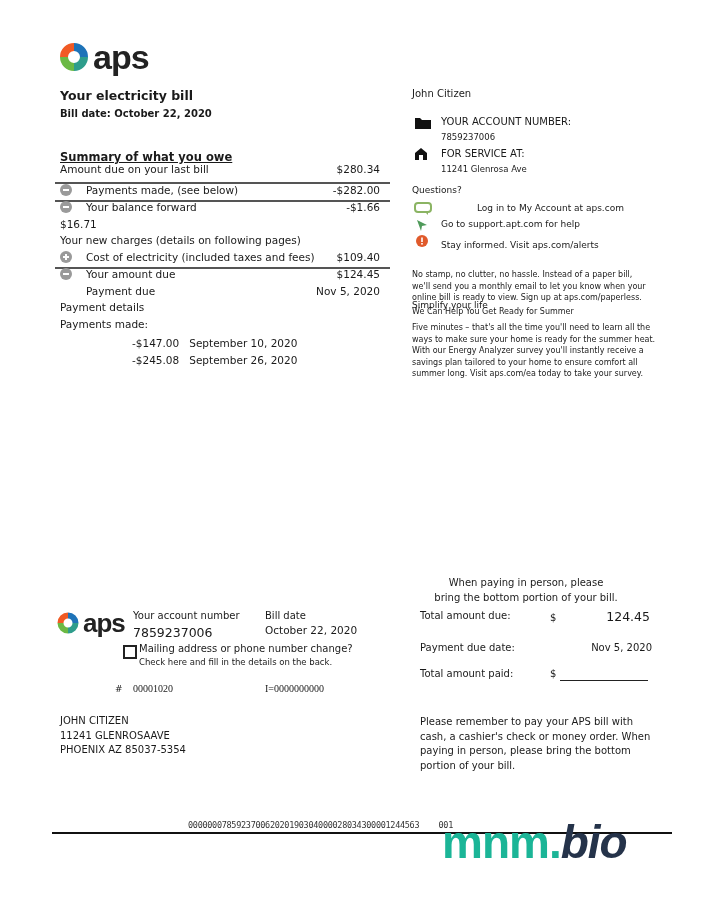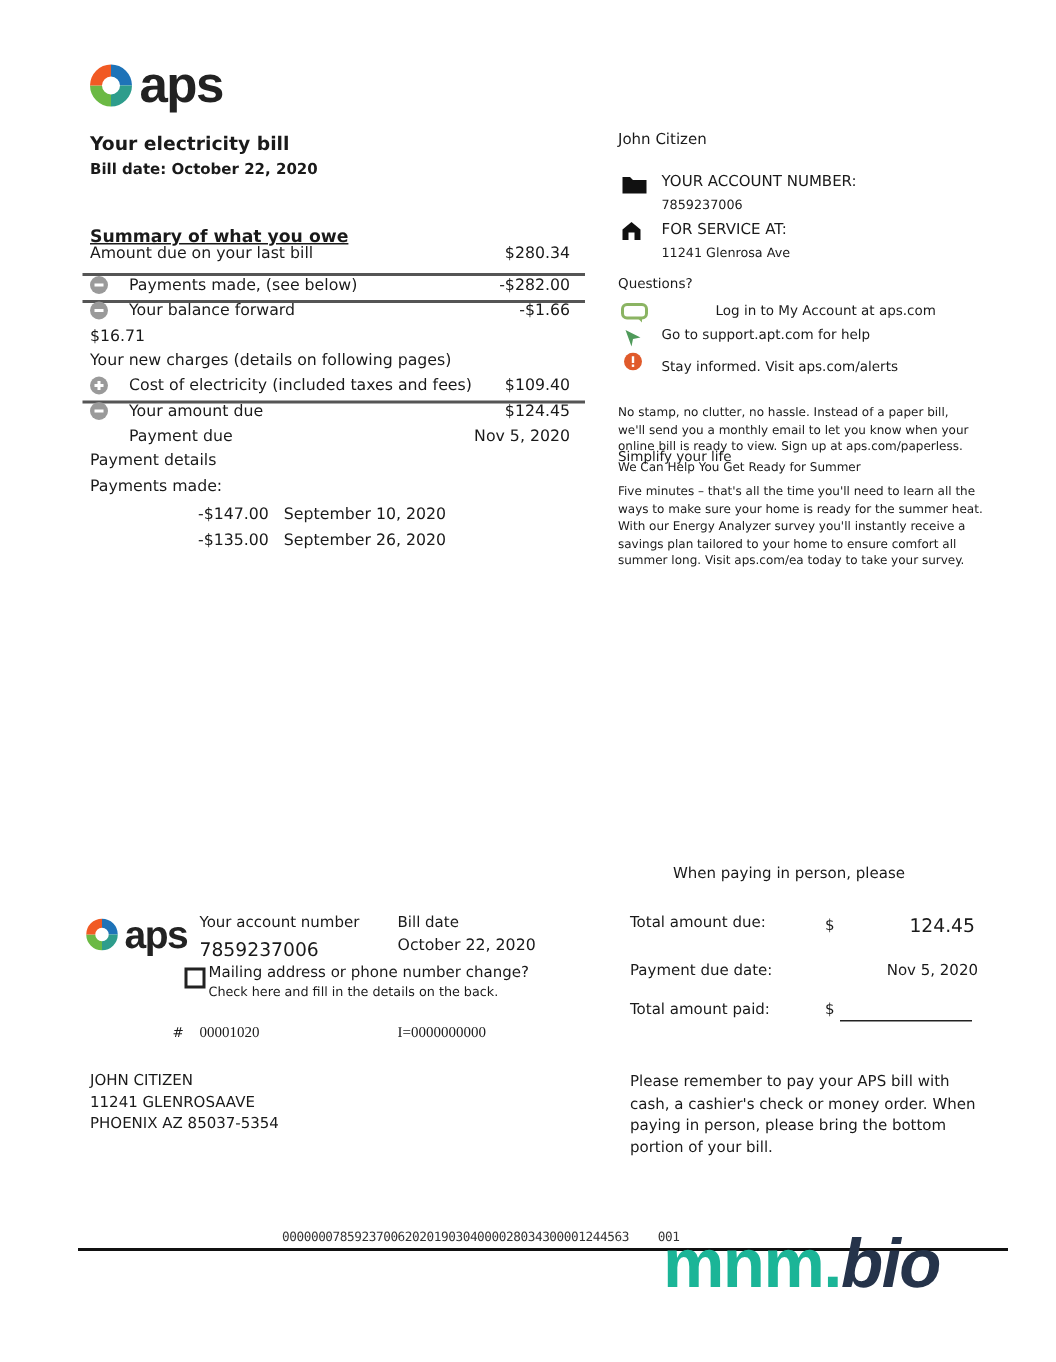--- a/index.html
+++ b/index.html
@@ -93,21 +93,21 @@
   <span>Nov 5, 2020</span>
 </div>
 <div class="sum-row" style="top:301px;">
   <span>Payment details</span>
 </div>
 <div class="sum-row" style="top:318px;">
   <span>Payments made:</span>
 </div>
 <div class="abs" style="left:132px;top:335px;font-size:10.5px;line-height:16.5px;">
   <div><span>-$147.00</span>&nbsp;&nbsp;&nbsp;<span>September 10, 2020</span></div>
-  <div><span>-$135.00</span>&nbsp;&nbsp;&nbsp;<span>September 26, 2020</span></div>
+  <div><span>-$245.08</span>&nbsp;&nbsp;&nbsp;<span>September 26, 2020</span></div>
 </div>
 
 <div class="abs right" style="left:412px;top:88px;font-size:10px;">John Citizen</div>
 
 <svg class="r-ic" style="top:116px;" width="18" height="14" viewBox="0 0 18 14">
   <path d="M1 2 h5 l2 2 h9 v9 h-16 z" fill="#111"></path>
 </svg>
 <div class="abs right" style="left:441px;top:116px;font-size:10px;">YOUR ACCOUNT NUMBER:</div>
 <div class="abs right" style="left:441px;top:132px;font-size:8.5px;">7859237006</div>
 
@@ -163,20 +163,21 @@
 <div class="abs" style="left:265px;top:683px;font-size:10px;font-family:'Liberation Serif', serif;">I=0000000000</div>
 
 <div class="abs" style="left:60px;top:714px;font-size:10px;line-height:14.5px;">
   <div>JOHN  CITIZEN</div>
   <div>11241  GLENROSAAVE</div>
   <div>PHOENIX  AZ  85037-5354</div>
 </div>
 
 <div class="abs" style="left:410px;top:575px;width:232px;text-align:center;font-size:10px;line-height:15px;">
   <div>When paying in person, please</div>
+  <div>bring the bottom portion of your bill.</div>
 </div>
 <div class="abs" style="left:420px;top:610px;font-size:10px;">Total amount due:</div>
 <div class="abs" style="left:550px;top:612px;font-size:10px;">$</div>
 <div class="abs" style="left:560px;top:609px;width:90px;text-align:right;font-size:12.5px;">124.45</div>
 <div class="abs" style="left:420px;top:642px;font-size:10px;">Payment due date:</div>
 <div class="abs" style="left:560px;top:642px;width:92px;text-align:right;font-size:10px;">Nov 5, 2020</div>
 <div class="abs" style="left:420px;top:668px;font-size:10px;">Total amount paid:</div>
 <div class="abs" style="left:550px;top:668px;font-size:10px;">$</div>
 <div class="abs" style="left:560px;top:680px;width:88px;border-bottom:1px solid #222;"></div>
 

